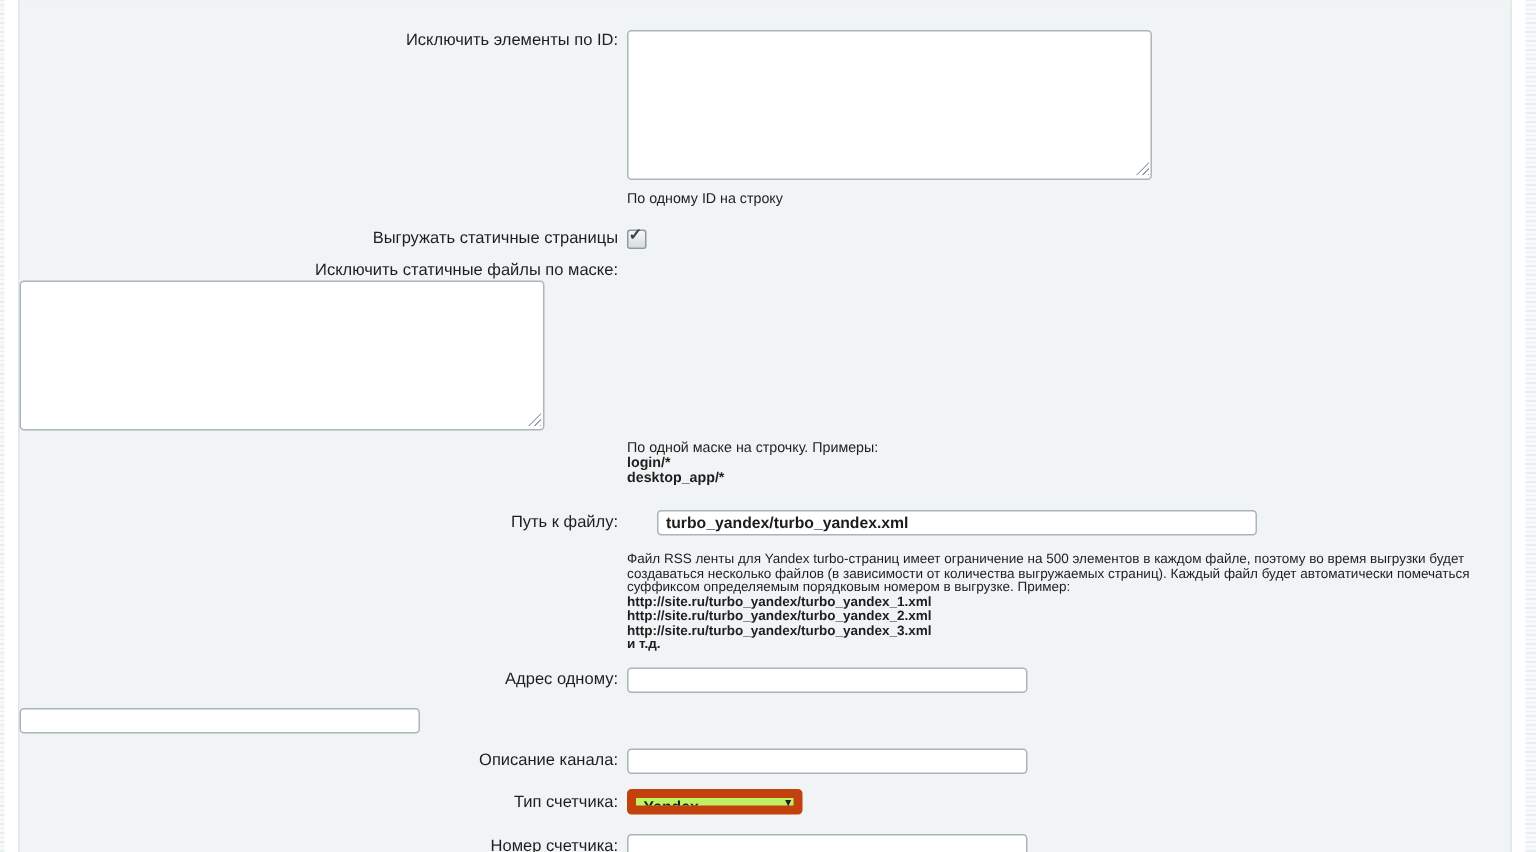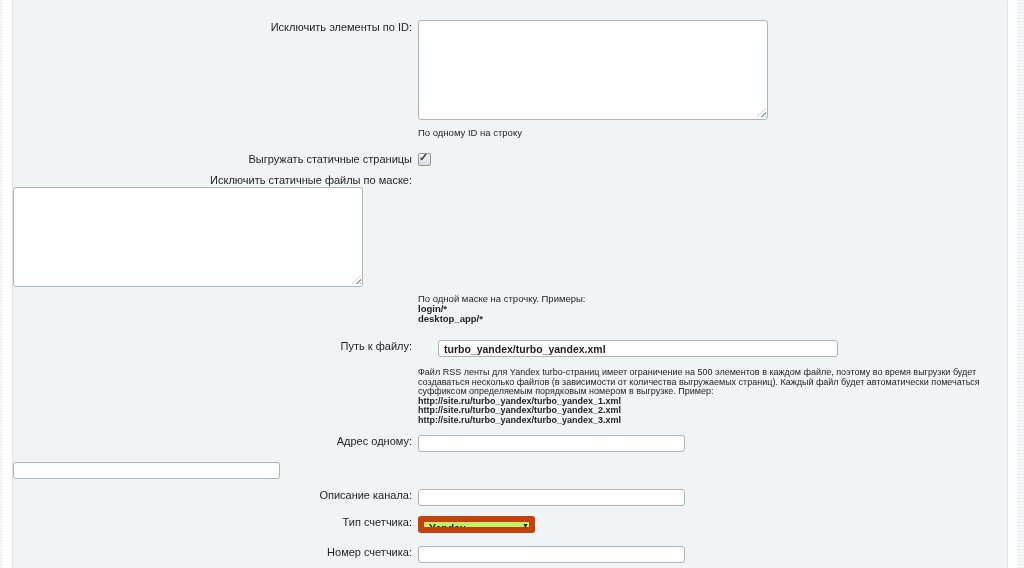--- a/index.html
+++ b/index.html
@@ -17,21 +17,21 @@
   .edge-right{right:0;width:7px;}
   .panel{
     position:absolute;top:0;bottom:0;left:12px;width:996px;
     box-sizing:border-box;
     background:#f0f4f5;
     border-left:1px solid #dde6e9;
     border-right:1px solid #dde6e9;
     border-top:1px solid #eef3f4;
   }
   .form{padding-top:19px;}
-  .row{display:flex;}
+  .row{display:flex;align-items:center;}
   .row-top{align-items:flex-start;}
   .lbl{
     box-sizing:border-box;flex:none;width:405px;padding-right:6px;
     text-align:right;font-size:11px;color:#1e1e1e;line-height:13px;
   }
   .row-top .lbl{padding-top:1px;}
   .ta-wrap{position:relative;display:inline-block;line-height:0;}
   textarea.ta{
     width:350px;height:100px;box-sizing:border-box;
     background:#fff;border:1px solid #aab5bc;border-radius:3px;
@@ -127,20 +127,21 @@
 
     <div class="row mt16">
       <label class="lbl">Путь к файлу:</label>
       <input type="text" class="txt path" value="turbo_yandex/turbo_yandex.xml" style="">
     </div>
     <div class="help-block mt11">
       <div>Файл RSS ленты для Yandex turbo-страниц имеет ограничение на 500 элементов в каждом файле, поэтому во время выгрузки будет создаваться несколько файлов (в зависимости от количества выгружаемых страниц). Каждый файл будет автоматически помечаться суффиксом определяемым порядковым номером в выгрузке. Пример:</div>
       <div class="ex">http://site.ru/turbo_yandex/turbo_yandex_1.xml</div>
       <div class="ex">http://site.ru/turbo_yandex/turbo_yandex_2.xml</div>
       <div class="ex">http://site.ru/turbo_yandex/turbo_yandex_3.xml</div>
+      <div class="ex">и т.д.</div>
     </div>
 
     <div class="row mt10">
       <label class="lbl">Адрес одному:</label>
       <input type="text" class="txt short" value="" style="">
     </div>
 
     <div class="row mt10">
       <input type="text" class="txt short" value="" style="">
     </div>

